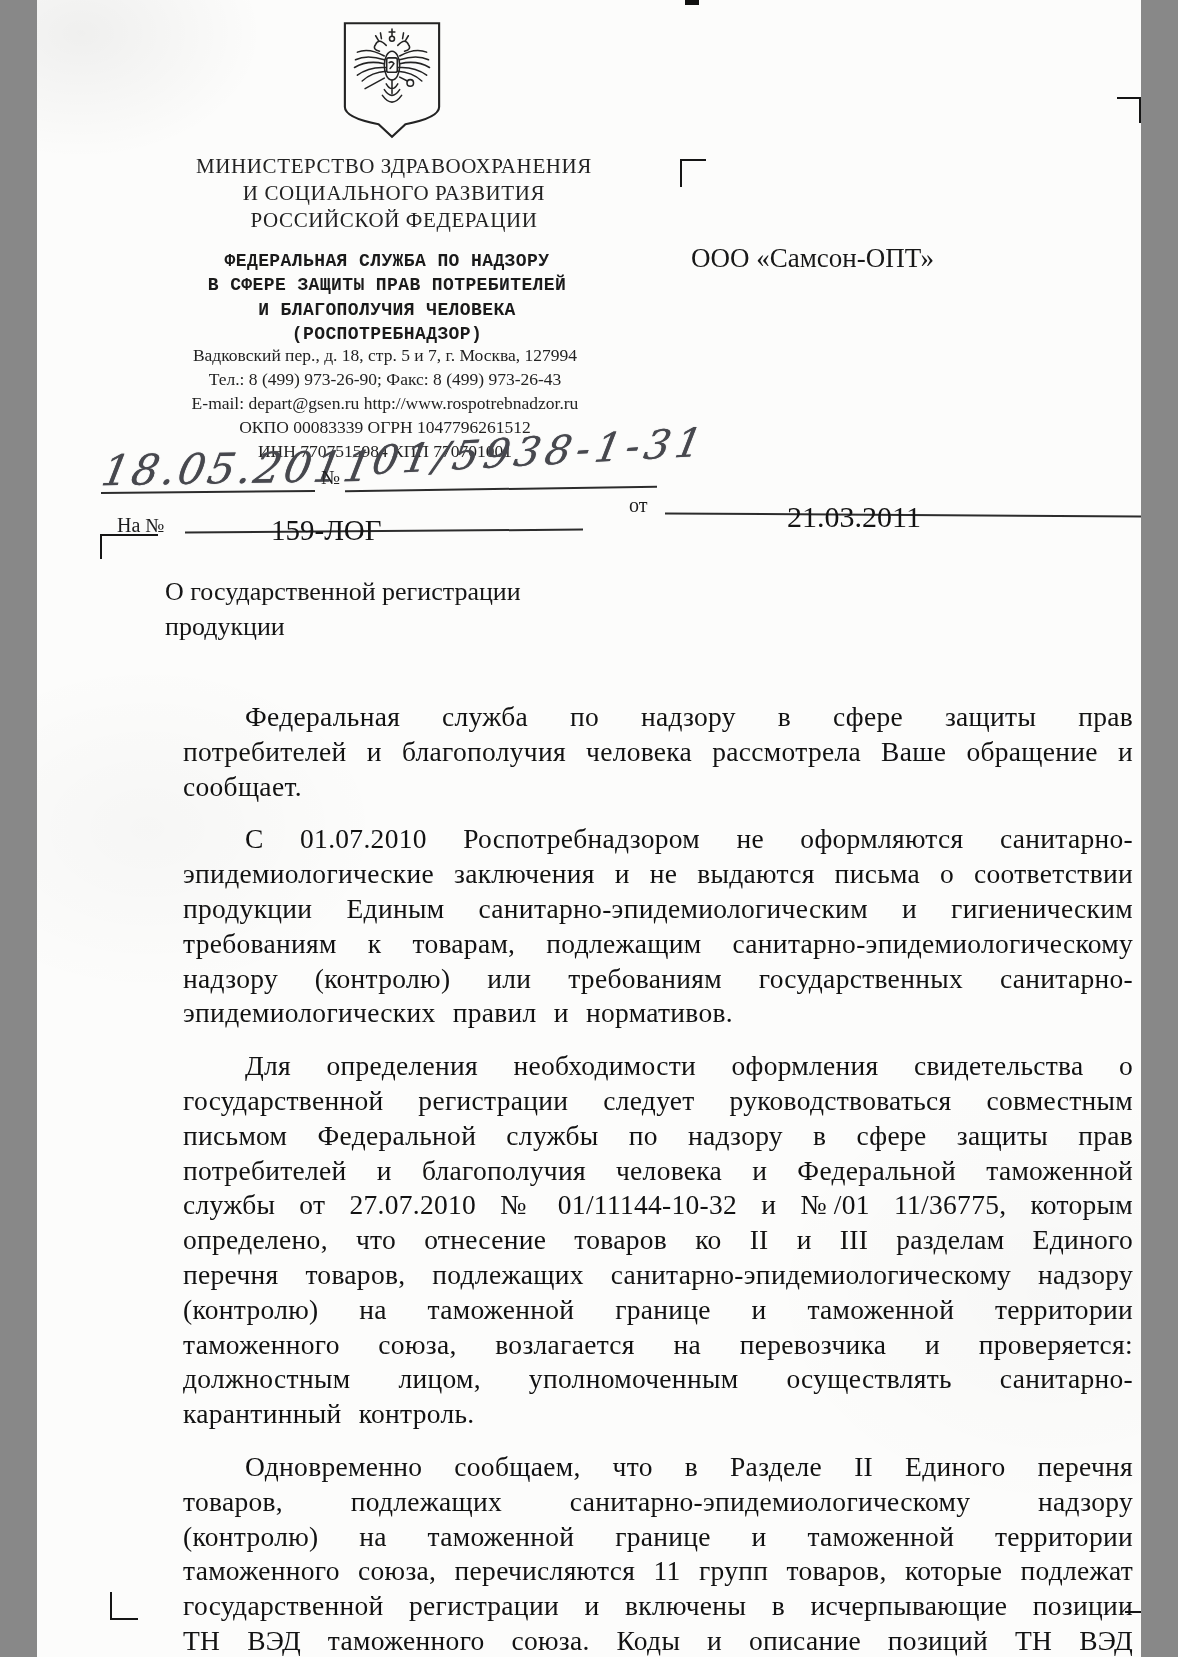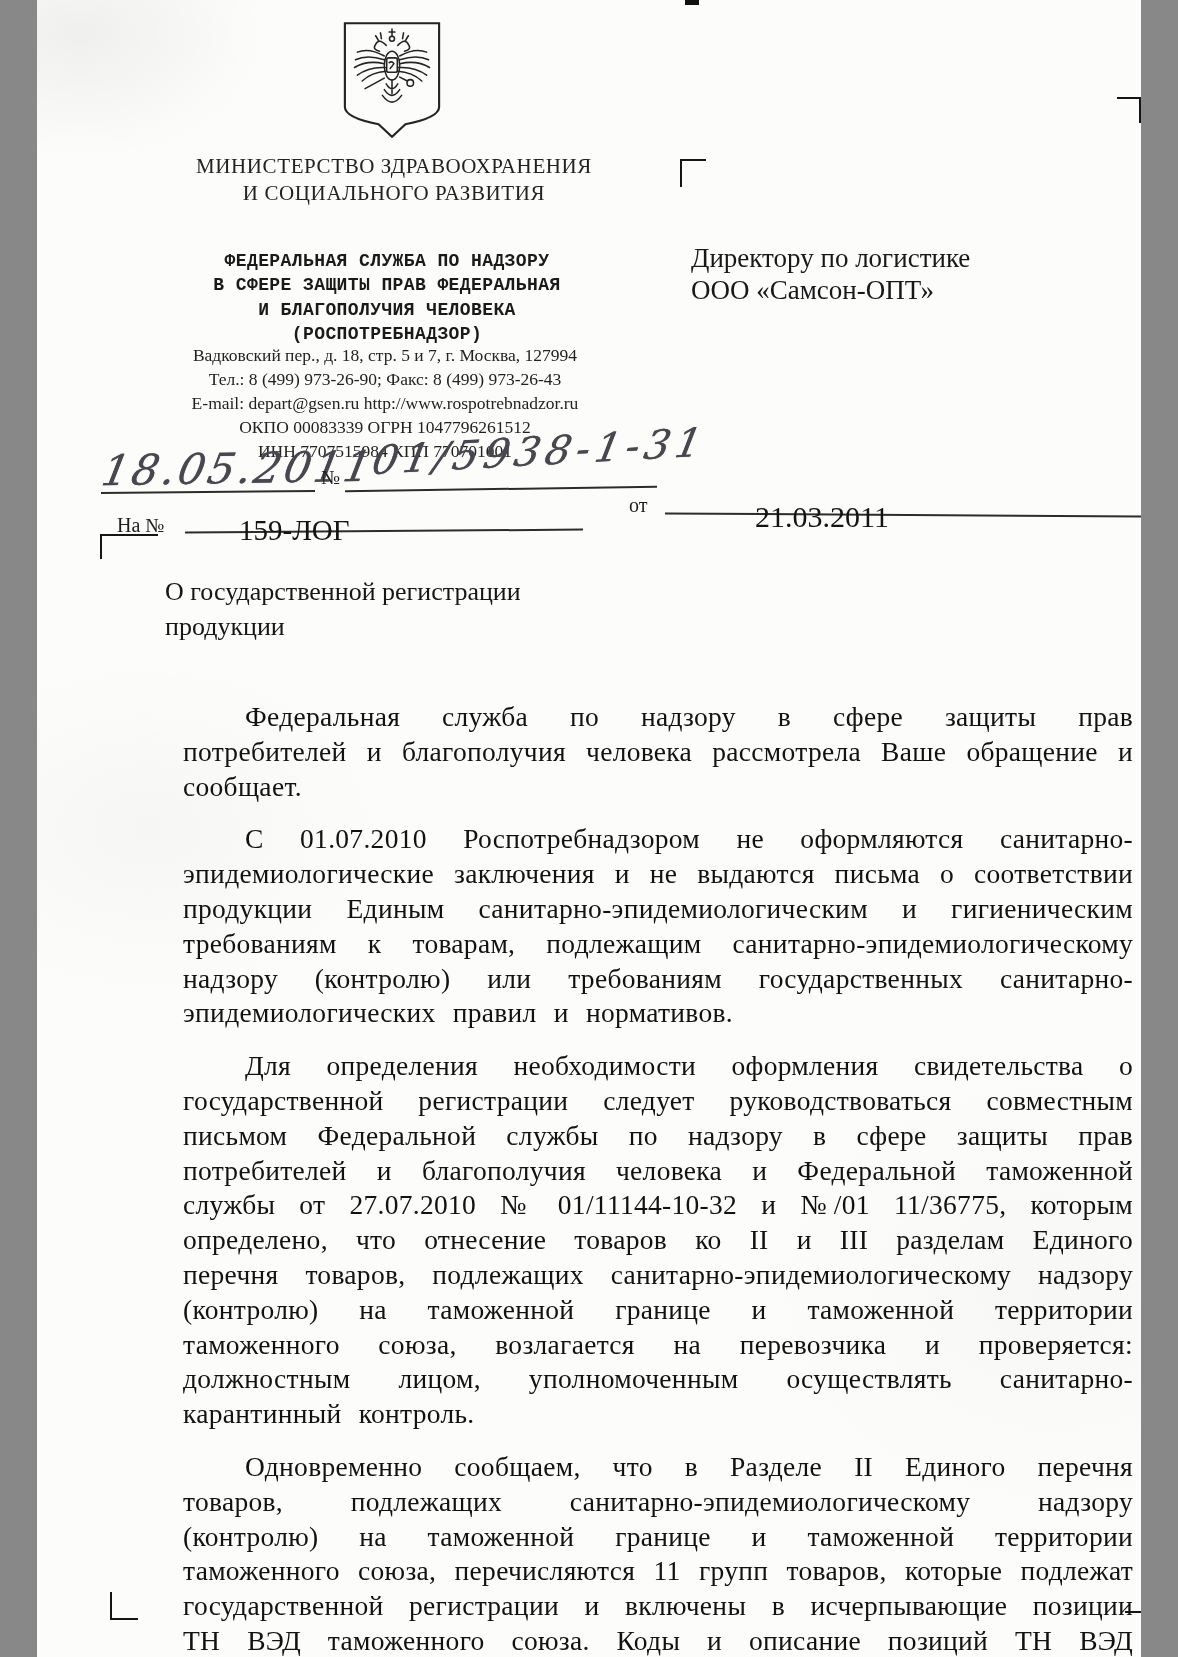--- a/index.html
+++ b/index.html
@@ -32,21 +32,21 @@
   .hand{
     font-family:"DejaVu Serif", serif;font-style:italic;
     color:#47484e;letter-spacing:3px;
     transform:skewX(-12deg) rotate(-1deg);
     text-shadow:0 0 .7px #54555c;
   }
   .hand-date{left:66px;top:444px;font-size:42px;}
   .hand-num{left:338px;top:428px;font-size:40px;letter-spacing:5px;
     transform:skewX(-14deg) rotate(-3.2deg);}
   .rule{position:absolute;height:2px;background:#2c2c2c;}
-  .typed{font-size:29px;color:#141414;z-index:2;}
+  .typed{font-size:29px;color:#141414;z-index:2;margin-left:32px;}
   
   .mark{position:absolute;}
   .m-tl{left:643px;top:159px;width:24px;height:26px;border-top:2px solid #151515;border-left:2px solid #151515;}
   .m-tr{left:1080px;top:97px;width:22px;height:24px;border-top:2px solid #151515;border-right:2px solid #151515;}
   .m-ml{left:63px;top:534px;width:56px;height:23px;border-top:2px solid #151515;border-left:2px solid #151515;}
   .m-bl{left:73px;top:1592px;width:26px;height:26px;border-bottom:2px solid #151515;border-left:2px solid #151515;}
   .m-br{left:1088px;top:1586px;width:24px;height:25px;border-bottom:2px solid #151515;border-right:2px solid #151515;}
   
   .subject{left:128px;top:574px;font-size:26px;line-height:35px;color:#161616;}
   .body-text{left:128px;top:682px;width:986px;font-size:27.5px;line-height:34.8px;
@@ -76,39 +76,39 @@
       <path d="M44,60 L24,71"></path>
       <circle cx="71" cy="65" r="3.4"></circle>
       <path d="M60,59 L68,63"></path>
       <path d="M52,62 v14 M46,66 q6,10 12,0 M44,72 q8,12 16,0 M42,78 q10,14 20,0"></path>
     </g>
   </svg>
 
   <div class="abs ministry">
     <div>МИНИСТЕРСТВО ЗДРАВООХРАНЕНИЯ</div>
     <div>И СОЦИАЛЬНОГО РАЗВИТИЯ</div>
+    <div>РОССИЙСКОЙ ФЕДЕРАЦИИ</div>
   </div>
 
   <div class="abs service">
     <div>ФЕДЕРАЛЬНАЯ СЛУЖБА ПО НАДЗОРУ</div>
-    <div>В СФЕРЕ ЗАЩИТЫ ПРАВ ФЕДЕРАЛЬНАЯ</div>
+    <div>В СФЕРЕ ЗАЩИТЫ ПРАВ ПОТРЕБИТЕЛЕЙ</div>
     <div>И БЛАГОПОЛУЧИЯ ЧЕЛОВЕКА</div>
     <div>(РОСПОТРЕБНАДЗОР)</div>
   </div>
 
   <div class="abs contacts">
     <div>Вадковский пер., д. 18, стр. 5 и 7,  г. Москва, 127994</div>
     <div>Тел.: 8 (499) 973-26-90; Факс: 8 (499) 973-26-43</div>
     <div>E-mail: depart@gsen.ru  http://www.rospotrebnadzor.ru</div>
     <div>ОКПО 00083339  ОГРН 1047796261512</div>
     <div>ИНН 7707515984  КПП 770701001</div>
   </div>
 
   <div class="abs recipient">
-    <div>Директору по логистике</div>
     <div>ООО «Самсон-ОПТ»</div>
   </div>
 
   <div class="abs hand hand-date">18.05.2011</div>
   <div class="rule" style="left:64px;top:491px;width:214px;transform:rotate(-0.5deg);"></div>
   <div class="abs lbl" style="left:284px;top:466px;">№</div>
   <div class="abs hand hand-num">01/5938-1-31</div>
   <div class="rule" style="left:308px;top:488px;width:312px;transform:rotate(-0.8deg);"></div>
 
   <div class="abs lbl" style="left:80px;top:498px;margin-top:16px;">На №</div>

